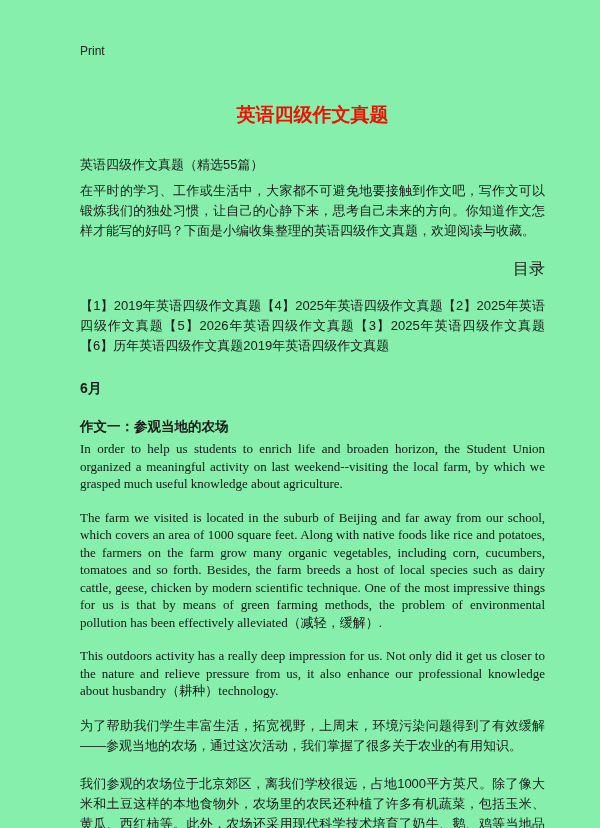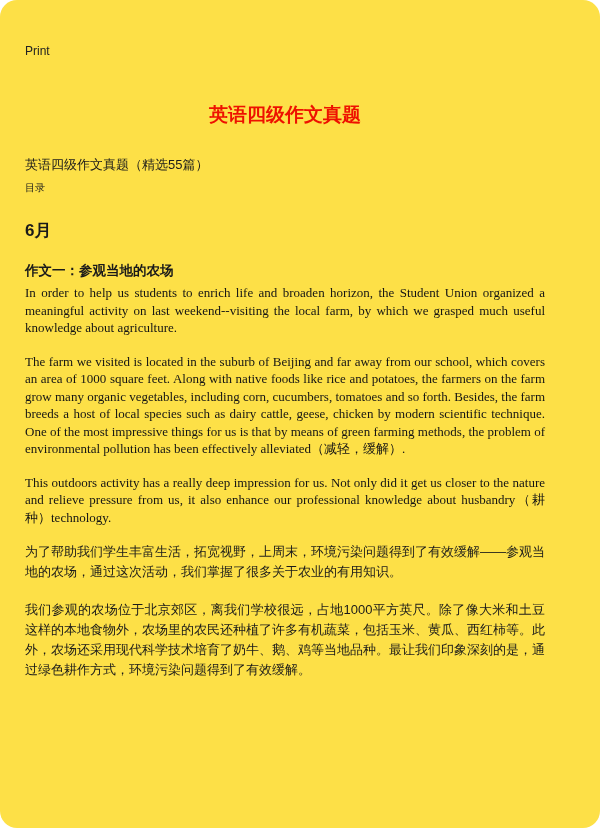--- a/index.html
+++ b/index.html
@@ -5,27 +5,26 @@
   html, body {
     margin: 0;
     padding: 0;
     background: #ffffff;
   }
   .page {
     position: relative;
     width: 600px;
     height: 828px;
     margin: 0 auto;
-    background: #fde047;
+    background: #86efac;
     box-sizing: border-box;
-    padding: 44px 55px 30px 25px;
+    padding: 44px 55px 30px 80px;
     overflow: hidden;
     font-family: "Liberation Sans", "DejaVu Sans", sans-serif;
     color: #1a1a1a;
-    border-radius: 17px;
   }
   .print-label {
     font-size: 12px;
     color: #222222;
     margin-bottom: 18px;
     cursor: pointer;
   }
   .doc-title {
     text-align: center;
     font-size: 19px;
@@ -36,31 +35,32 @@
     font-size: 13px;
     margin: 0 0 7px 0;
   }
   .para-cn {
     font-size: 13px;
     line-height: 20px;
     margin: 0 0 18px 0;
     text-align: justify;
   }
   .toc-label {
-    font-size: 10px;
-    margin: 0 0 24px 0;
+    font-size: 16px;
+    margin: 0 0 16px 0;
+    text-align: right;
   }
   .toc-text {
     font-size: 13px;
     line-height: 20px;
     margin: 0 0 24px 0;
     text-align: justify;
   }
   .month-heading {
-    font-size: 17px;
+    font-size: 14px;
     font-weight: bold;
     margin: 0 0 20px 0;
   }
   .essay-heading {
     font-size: 13.5px;
     font-weight: bold;
     margin: 0 0 4px 0;
   }
   .para-en {
     font-family: "Liberation Serif", "DejaVu Serif", serif;
@@ -75,23 +75,25 @@
 <body>
 
 <div class="page">
 
   <div class="print-label">Print</div>
 
   <h1 class="doc-title" style="color: rgb(238, 17, 0); margin-top: 44px;">英语四级作文真题</h1>
 
   <p class="subtitle">英语四级作文真题（精选55篇）</p>
 
+  <p class="para-cn">在平时的学习、工作或生活中，大家都不可避免地要接触到作文吧，写作文可以锻炼我们的独处习惯，让自己的心静下来，思考自己未来的方向。你知道作文怎样才能写的好吗？下面是小编收集整理的英语四级作文真题，欢迎阅读与收藏。</p>
 
   <p class="toc-label">目录</p>
 
+  <p class="toc-text">【1】2019年英语四级作文真题【4】2025年英语四级作文真题【2】2025年英语四级作文真题【5】2026年英语四级作文真题【3】2025年英语四级作文真题【6】历年英语四级作文真题2019年英语四级作文真题</p>
 
   <p class="month-heading">6月</p>
 
   <p class="essay-heading">作文一：参观当地的农场</p>
 
   <p class="para-en">In order to help us students to enrich life and broaden horizon, the Student Union organized a meaningful activity on last weekend--visiting the local farm, by which we grasped much useful knowledge about agriculture.</p>
 
   <p class="para-en">The farm we visited is located in the suburb of Beijing and far away from our school, which covers an area of 1000 square feet. Along with native foods like rice and potatoes, the farmers on the farm grow many organic vegetables, including corn, cucumbers, tomatoes and so forth. Besides, the farm breeds a host of local species such as dairy cattle, geese, chicken by modern scientific technique. One of the most impressive things for us is that by means of green farming methods, the problem of environmental pollution has been effectively alleviated（减轻，缓解）.</p>
 
   <p class="para-en">This outdoors activity has a really deep impression for us. Not only did it get us closer to the nature and relieve pressure from us, it also enhance our professional knowledge about husbandry（耕种）technology.</p>

